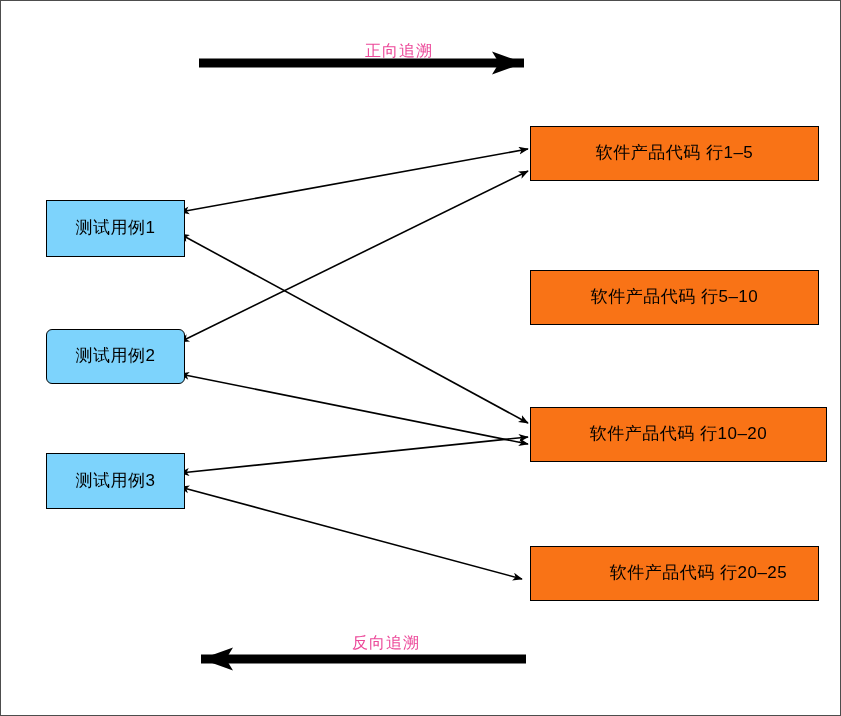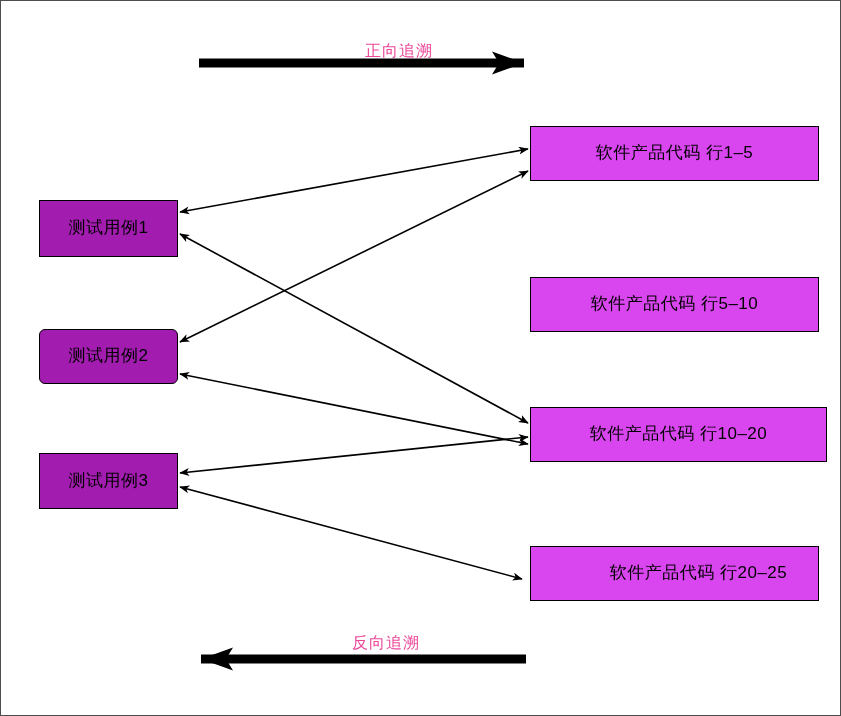--- a/index.html
+++ b/index.html
@@ -36,24 +36,25 @@
     align-items: center;
     justify-content: center;
     text-align: center;
     font-size: 17px;
     color: #000000;
     line-height: 1.2;
     letter-spacing: 0.5px;
     z-index: 3;
   }
   .node-test {
-    background: #a21caf;
+    background: #7dd3fc;
+    margin-left: 7px;
   }
   .node-code {
-    background: #d946ef;
+    background: #f97316;
   }
   .band-label {
     position: absolute;
     font-size: 16px;
     color: #ec4899;
     letter-spacing: 1px;
     white-space: nowrap;
     z-index: 4;
   }
 </style>
@@ -101,21 +102,21 @@
       </div>
       <div class="node node-test" style="left: 38px; top: 328px; width: 139px; height: 55px; border-radius: 6px;">
         <span>测试用例2</span>
       </div>
       <div class="node node-test" style="left: 38px; top: 452px; width: 139px; height: 56px; align-items: center;">
         <span>测试用例3</span>
       </div>
       <div class="node node-code" style="left: 529px; top: 125px; width: 289px; height: 55px;">
         <span>软件产品代码 行1–5</span>
       </div>
-      <div class="node node-code" style="left: 529px; top: 276px; width: 289px; height: 55px;">
+      <div class="node node-code" style="left: 529px; top: 269px; width: 289px; height: 55px;">
         <span>软件产品代码 行5–10</span>
       </div>
       <div class="node node-code" style="left: 529px; top: 406px; width: 297px; height: 55px;">
         <span>软件产品代码 行10–20</span>
       </div>
       <div class="node node-code" style="left: 529px; top: 545px; width: 289px; height: 55px; padding-left: 48px;">
         <span>软件产品代码 行20–25</span>
       </div>
     </div>
 

